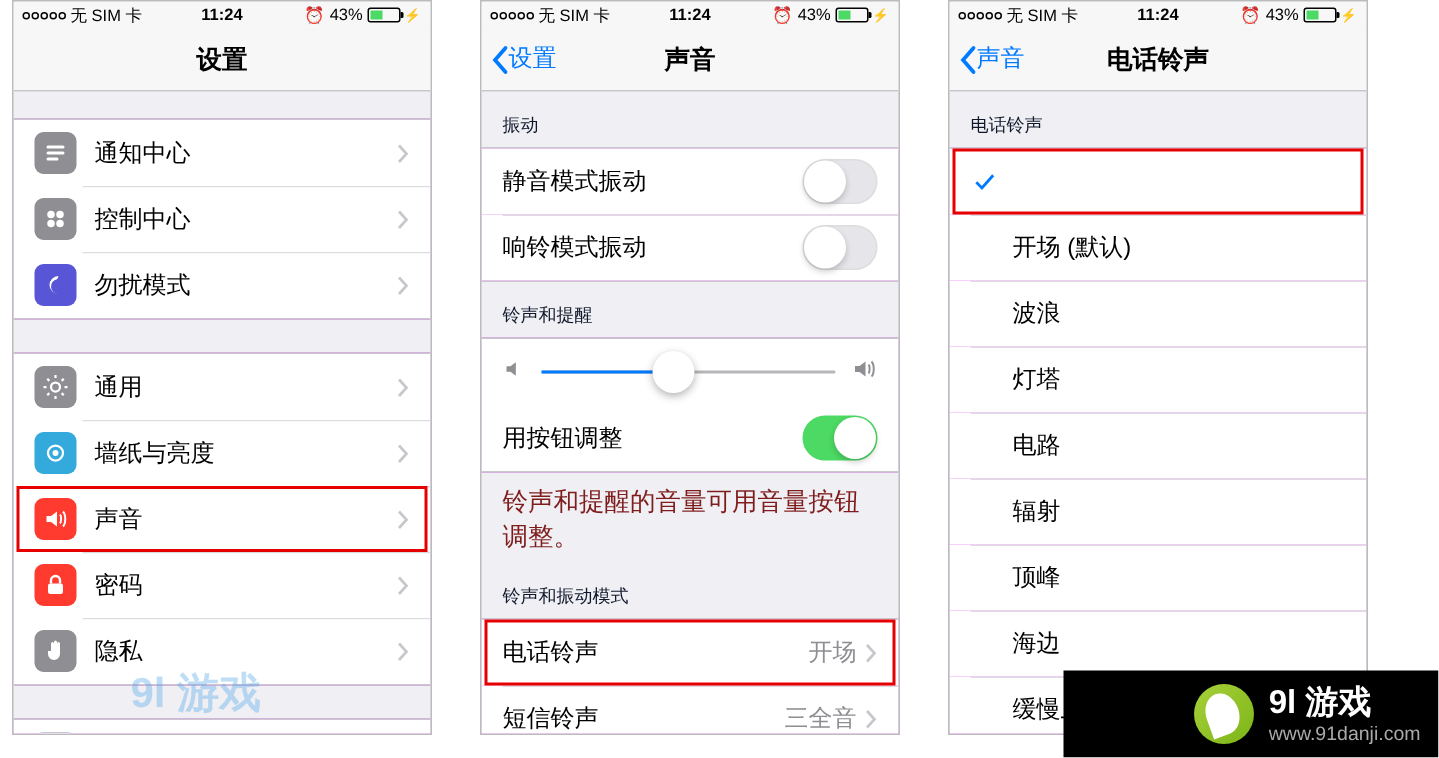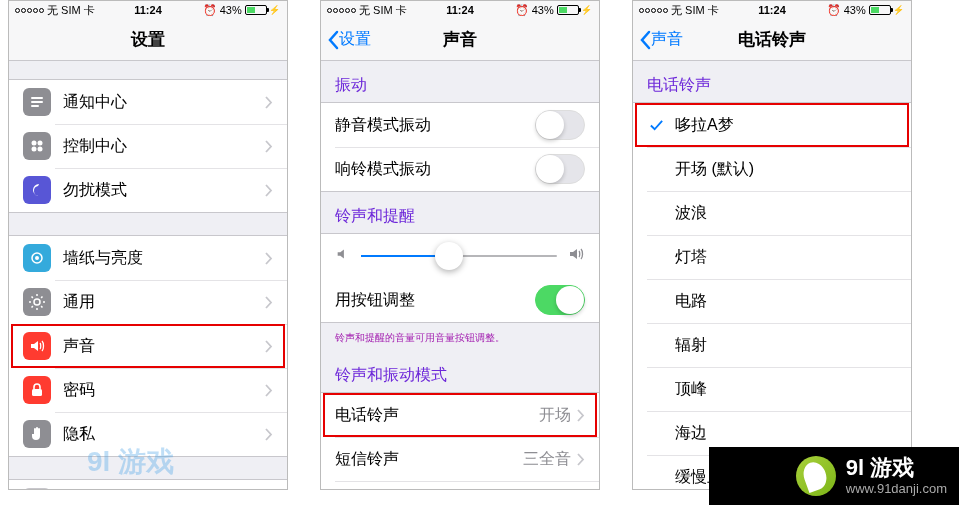--- a/index.html
+++ b/index.html
@@ -11,22 +11,22 @@
 .status .center{position:absolute;left:50%;transform:translateX(-50%);font-weight:700}
 .dots{display:flex;gap:1px}
 .dot{width:5px;height:5px;border-radius:50%;border:0.5px solid #000}
 .batt-icon{display:inline-block;width:22px;height:10px;border:1px solid #000;border-radius:2px;position:relative;vertical-align:middle}
 .batt-icon::after{content:"";position:absolute;right:-3px;top:2px;width:2px;height:4px;background:#000;border-radius:0 1px 1px 0}
 .batt-fill{position:absolute;left:1px;top:1px;bottom:1px;width:40%;background:#4cd964}
 .header{height:42px;background:#f7f7f8;border-bottom:1px solid #c8c7cc;display:flex;align-items:center;justify-content:center;position:relative}
 .header h1{font-size:17px;font-weight:600}
 .back{position:absolute;left:6px;display:flex;align-items:center;color:#007aff;font-size:16px}
 .back svg{width:12px;height:20px}
-.group-label{padding:14px 14px 6px;font-size:16px;color:#6d28d9}
-.footer-label{padding:8px 14px 6px;font-size:10px;color:#a21caf}
+.group-label{padding:14px 14px 6px;font-size:12px;color:#0f172a}
+.footer-label{padding:8px 14px 6px;font-size:17px;color:#7f1d1d}
 .list{background:#d946ef;border-top:1px solid #c8c7cc;border-bottom:1px solid #c8c7cc}
 .row{height:44px;display:flex;align-items:center;padding:0 14px;position:relative;background:#fff}
 .row+.row::before{content:"";position:absolute;left:14px;right:0;top:0;height:1px;background:#c8c7cc;transform:scaleY(0.5)}
 .row.with-icon+.row::before,.row.with-icon::before{left:46px}
 .icon-box{width:28px;height:28px;border-radius:6px;margin-right:12px;display:flex;align-items:center;justify-content:center;flex-shrink:0}
 .icon-box svg{width:18px;height:18px}
 .row-label{flex:1;font-size:16px;color:#000}
 .row-value{font-size:16px;color:#8e8e93;margin-right:6px}
 .chevron{color:#c7c7cc}
 .chevron svg{width:8px;height:13px;display:block}
@@ -127,42 +127,42 @@
               <svg viewBox="0 0 8 13">
                 <path d="M1 1l5 5.5L1 12" stroke="currentColor" stroke-width="1.8" fill="none"></path>
               </svg>
             </span>
       </div>
         </div>
         <div style="height:22px"></div>
         <div class="list">
           <div class="row with-icon" style="position:relative">
 
+        <div class="icon-box" style="background:#8e8e93;">
+              <svg viewBox="0 0 18 18">
+                <circle cx="9" cy="9" r="3" fill="none" stroke="#fff" stroke-width="1.5"></circle>
+                <path d="M9 1v2M9 15v2M1 9h2M15 9h2M3.5 3.5l1.4 1.4M13.1 13.1l1.4 1.4M3.5 14.5l1.4-1.4M13.1 4.9l1.4-1.4" stroke="#fff" stroke-width="1.5"></path>
+              </svg>
+            </div>
+        <div class="row-label">通用</div>
+        <span class="chevron">
+              <svg viewBox="0 0 8 13">
+                <path d="M1 1l5 5.5L1 12" stroke="currentColor" stroke-width="1.8" fill="none"></path>
+              </svg>
+            </span>
+      </div>
+          <div class="row with-icon" style="position:relative">
+
         <div class="icon-box" style="background:#34aadc;">
               <svg viewBox="0 0 18 18">
                 <circle cx="9" cy="9" r="5" fill="none" stroke="#fff" stroke-width="1.5"></circle>
                 <circle cx="9" cy="9" r="2" fill="#fff"></circle>
               </svg>
             </div>
         <div class="row-label">墙纸与亮度</div>
-        <span class="chevron">
-              <svg viewBox="0 0 8 13">
-                <path d="M1 1l5 5.5L1 12" stroke="currentColor" stroke-width="1.8" fill="none"></path>
-              </svg>
-            </span>
-      </div>
-          <div class="row with-icon" style="position:relative">
-
-        <div class="icon-box" style="background:#8e8e93;">
-              <svg viewBox="0 0 18 18">
-                <circle cx="9" cy="9" r="3" fill="none" stroke="#fff" stroke-width="1.5"></circle>
-                <path d="M9 1v2M9 15v2M1 9h2M15 9h2M3.5 3.5l1.4 1.4M13.1 13.1l1.4 1.4M3.5 14.5l1.4-1.4M13.1 4.9l1.4-1.4" stroke="#fff" stroke-width="1.5"></path>
-              </svg>
-            </div>
-        <div class="row-label">通用</div>
         <span class="chevron">
               <svg viewBox="0 0 8 13">
                 <path d="M1 1l5 5.5L1 12" stroke="currentColor" stroke-width="1.8" fill="none"></path>
               </svg>
             </span>
       </div>
           <div class="row with-icon" style="position:relative">
         <div class="hl" style="left:2px;right:2px;top:0;bottom:0"></div>
         <div class="icon-box" style="background:#ff3b30;">
               <svg viewBox="0 0 18 18">
@@ -357,21 +357,20 @@
   <div class="scroll">
     <div class="group-label">电话铃声</div>
     <div class="list">
           <div class="row" style="position:relative;padding-left:14px">
       <div class="hl" style="left:2px;right:2px;top:0;bottom:0"></div>
       <div class="check">
               <svg viewBox="0 0 16 16" width="15" height="15">
                 <path d="M2 8l4 4 8-9" stroke="#007aff" stroke-width="2" fill="none"></path>
               </svg>
             </div>
-      <div class="row-label">哆拉A梦</div>
           </div>
           <div class="row" style="position:relative;padding-left:14px">
 
       <div class="check"></div>
       <div class="row-label">开场 (默认)</div>
           </div>
           <div class="row" style="position:relative;padding-left:14px">
 
       <div class="check"></div>
       <div class="row-label">波浪</div>

